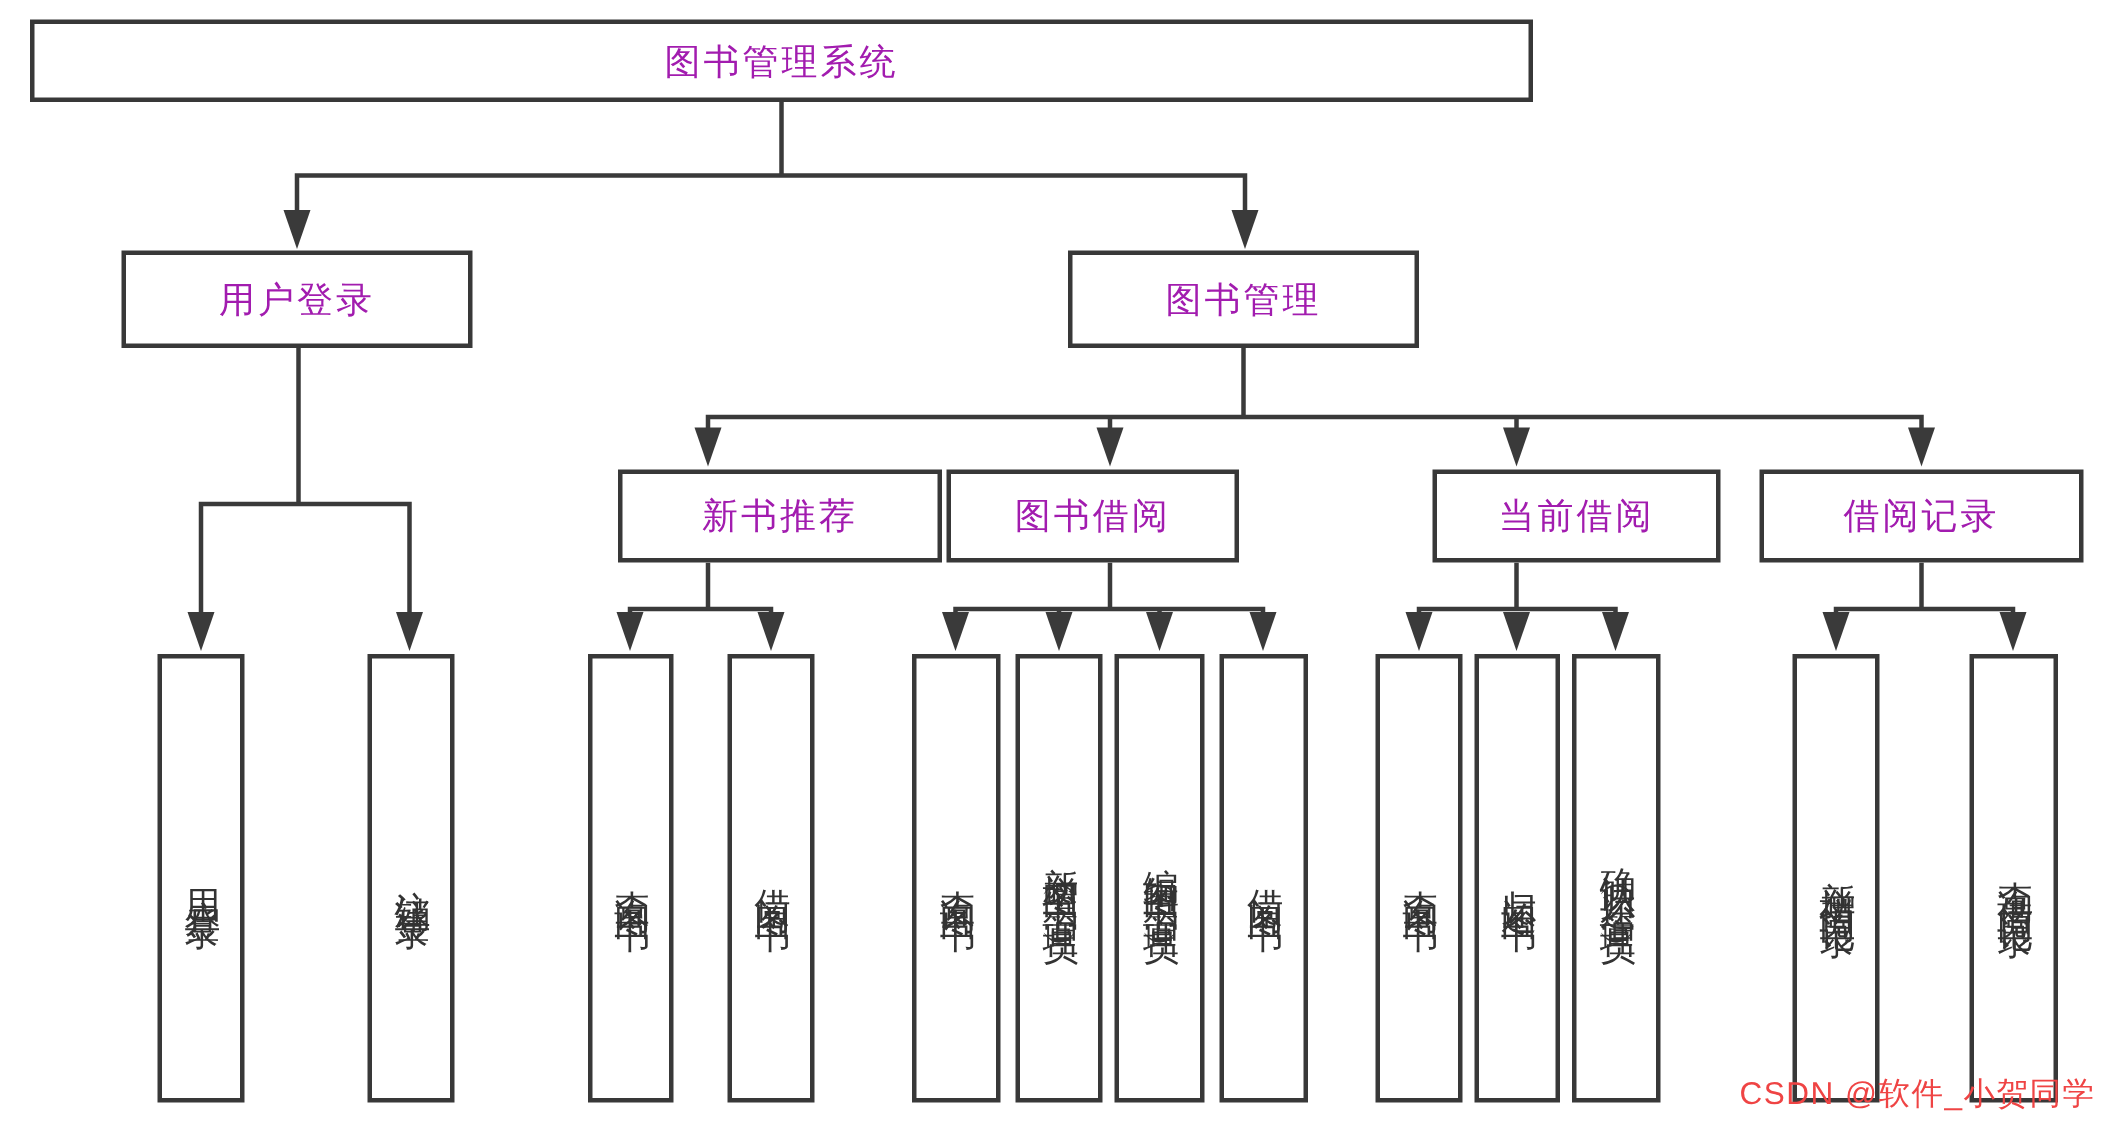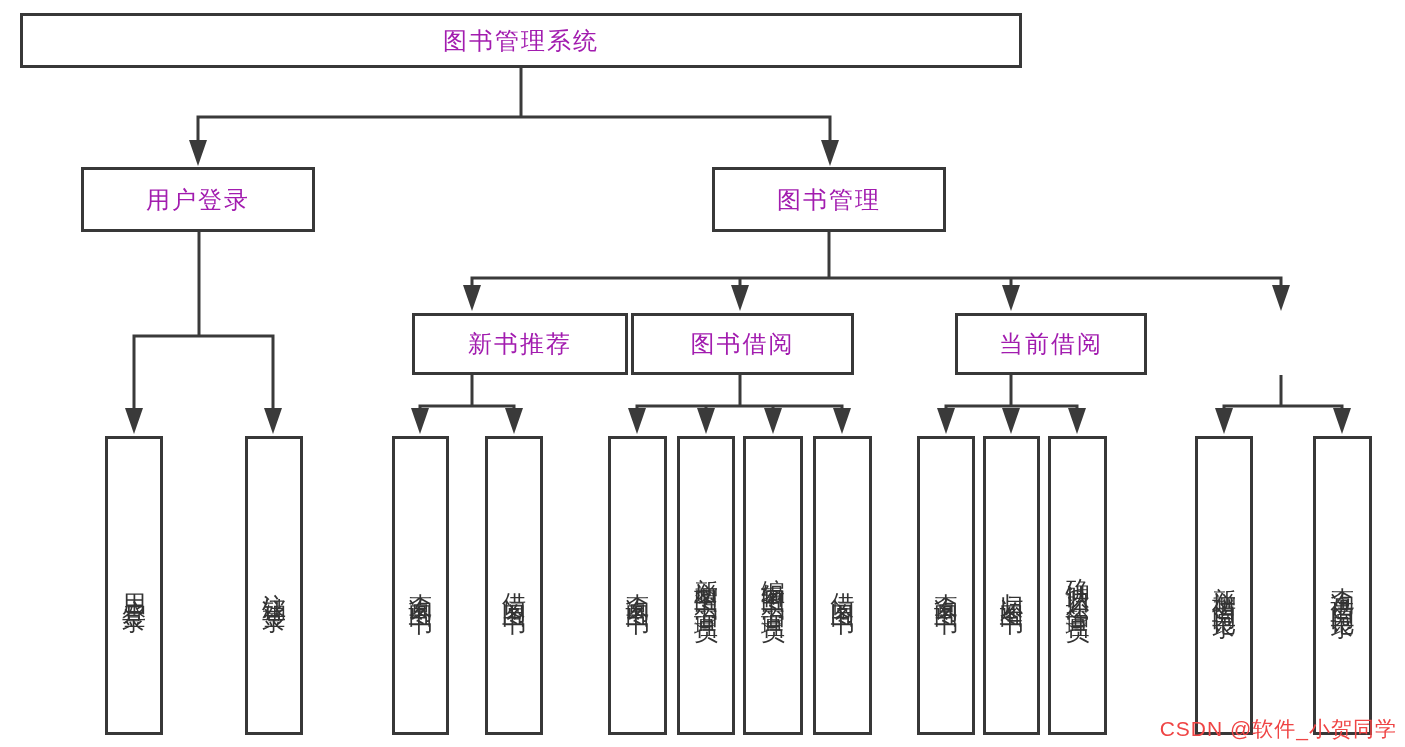--- a/index.html
+++ b/index.html
@@ -82,22 +82,23 @@
       <polygon points="1333,408 1351,408 1342,434"></polygon>
     </g>
   </svg>
 
   <div class="box" style="left:20px;top:13px;width:1002px;height:55px;">图书管理系统</div>
 
   <div class="box" style="left:81px;top:167px;width:234px;height:65px;">用户登录</div>
   <div class="box" style="left:712px;top:167px;width:234px;height:65px;font-family:Liberation Mono, monospace;">图书管理</div>
 
   <div class="box" style="left:364px;top:313px;width:216px;height:62px;margin-left:48px;">新书推荐</div>
-  <div class="box" style="left:631px;top:313px;width:223px;height:62px;">图书借阅</div>
+  <div class="box" style="left:631px;top:313px;width:195px;height:62px;">图书借阅</div>
   <div class="box" style="left:955px;top:313px;width:192px;height:62px;">当前借阅</div>
+  <div class="box" style="left:1173px;top:313px;width:216px;height:62px;">借阅记录</div>
 
   <div class="vbox" style="left:105px;width:58px;">
     <span>用户登录</span>
   </div>
   <div class="vbox" style="left:245px;width:58px;">
     <span>注销登录</span>
   </div>
 
   <div class="vbox" style="left:392px;width:57px;">
     <span>查询图书</span>

